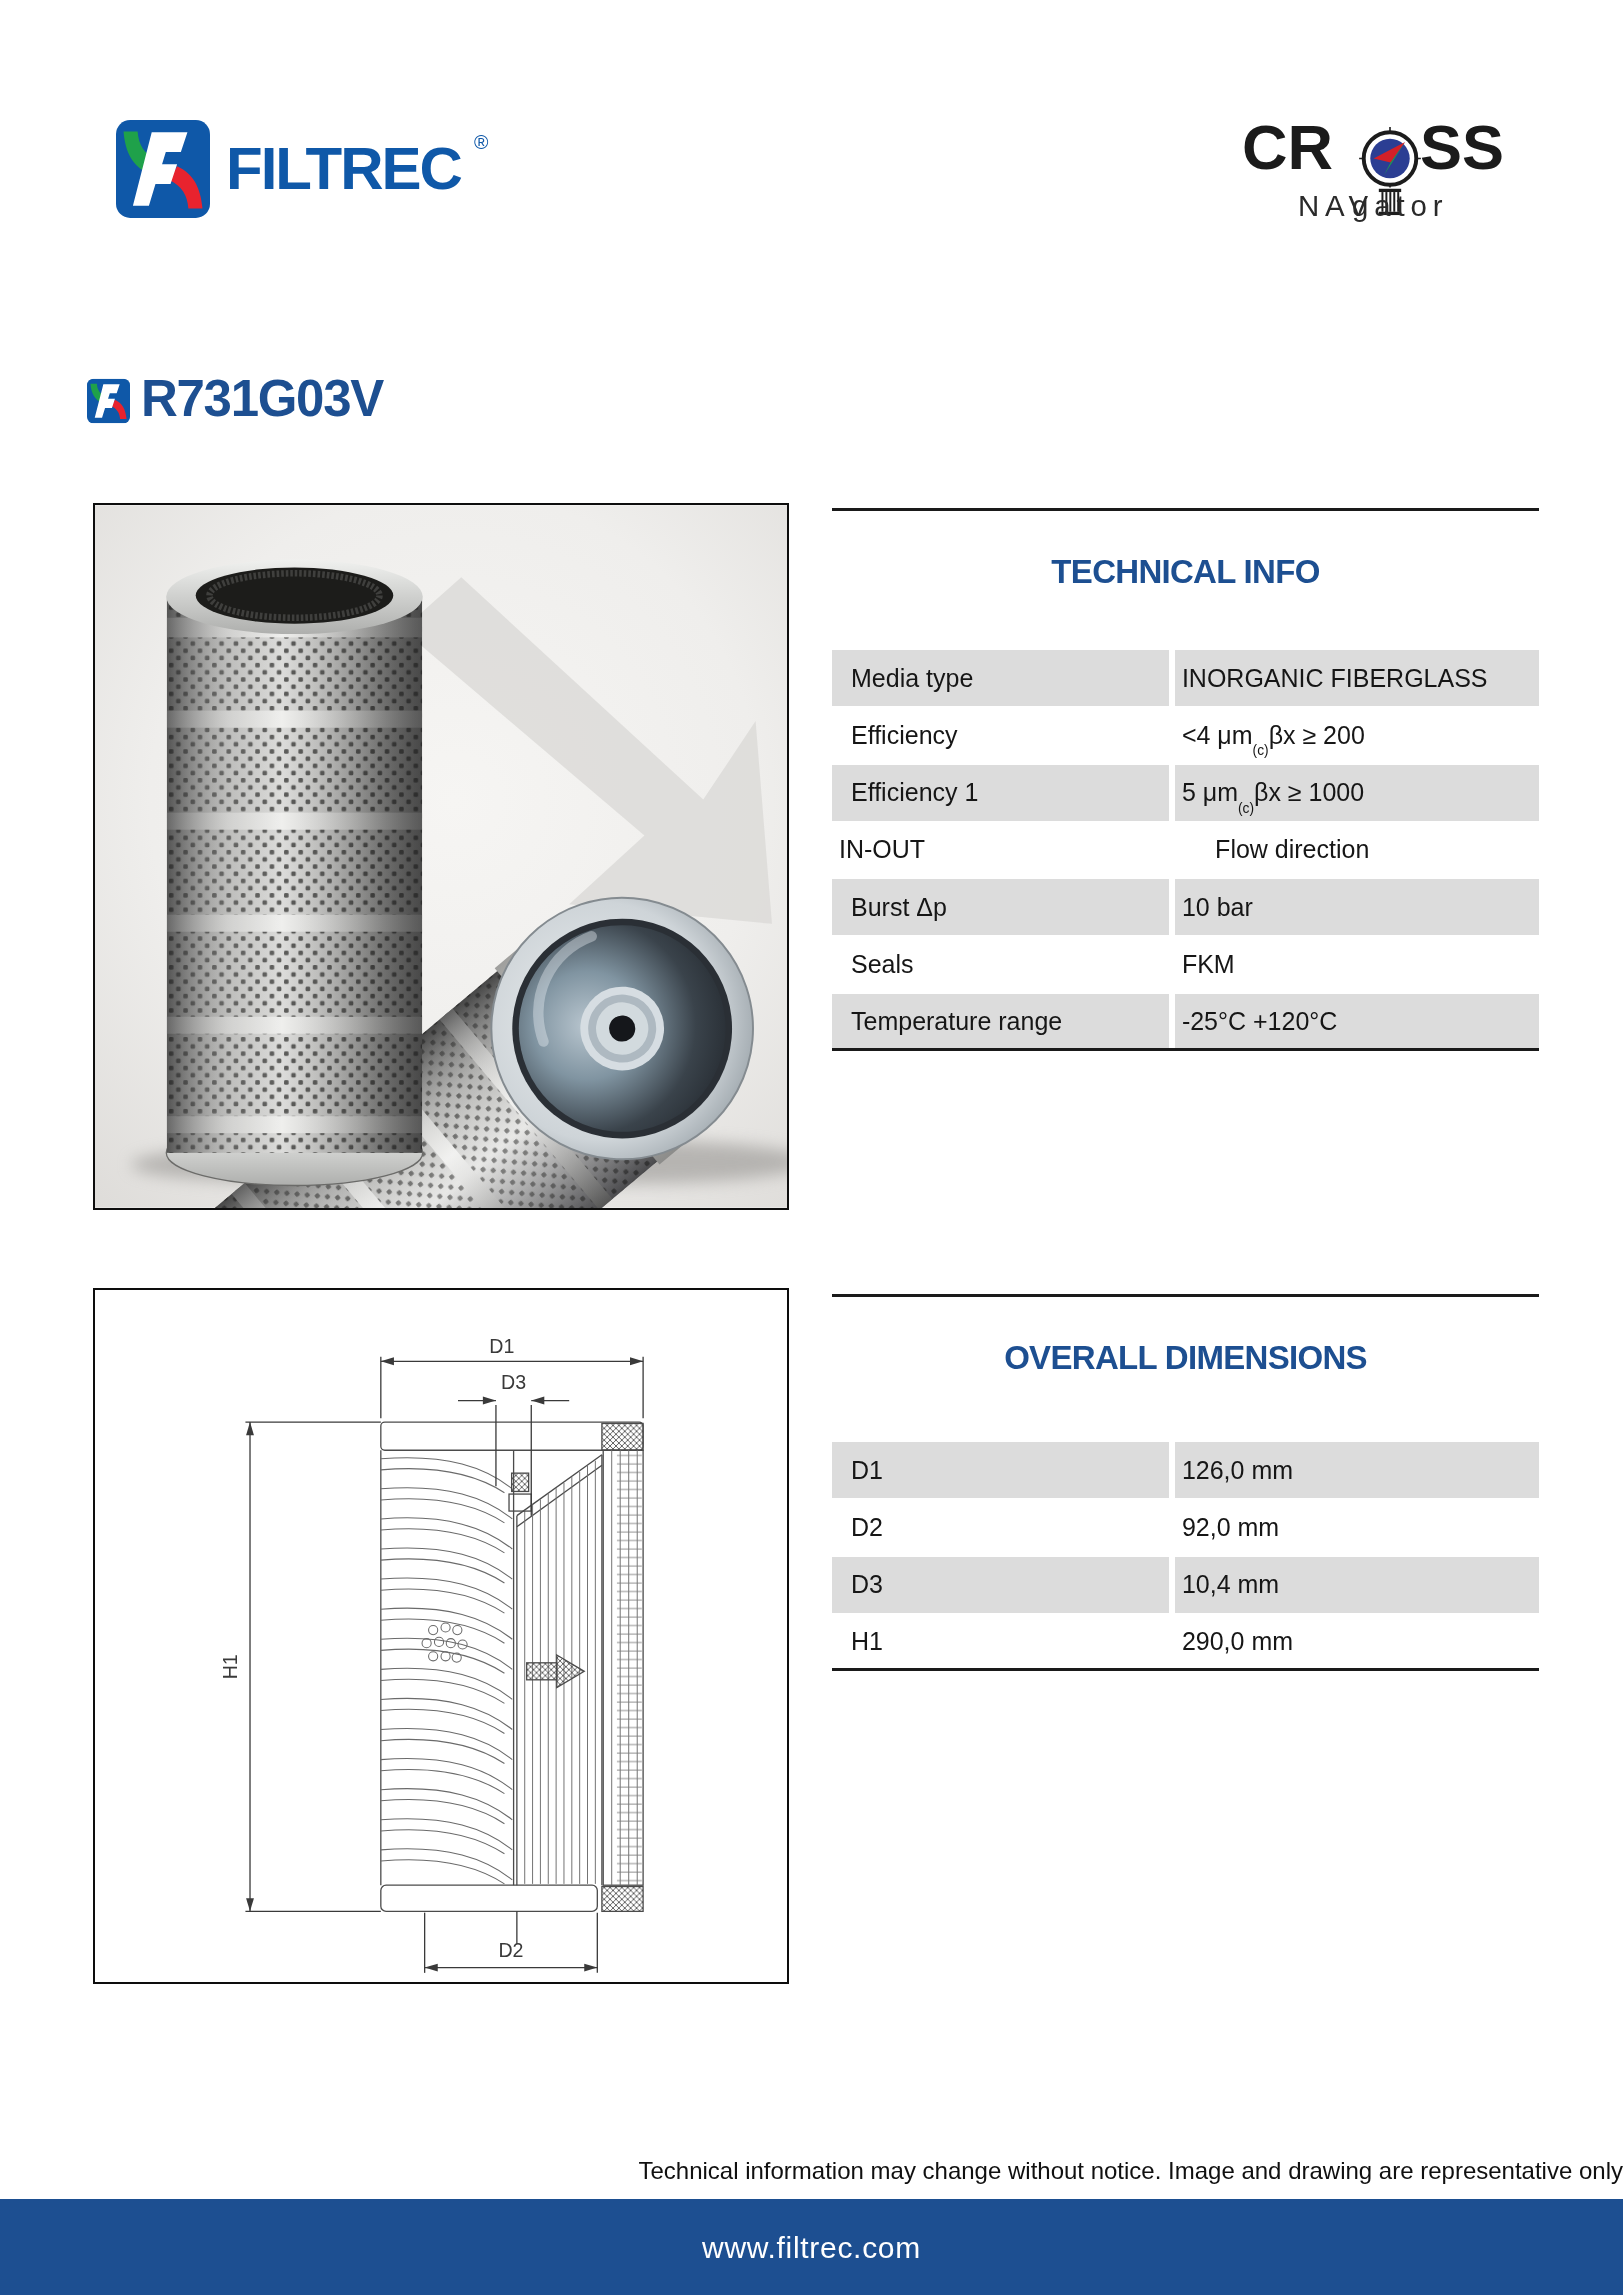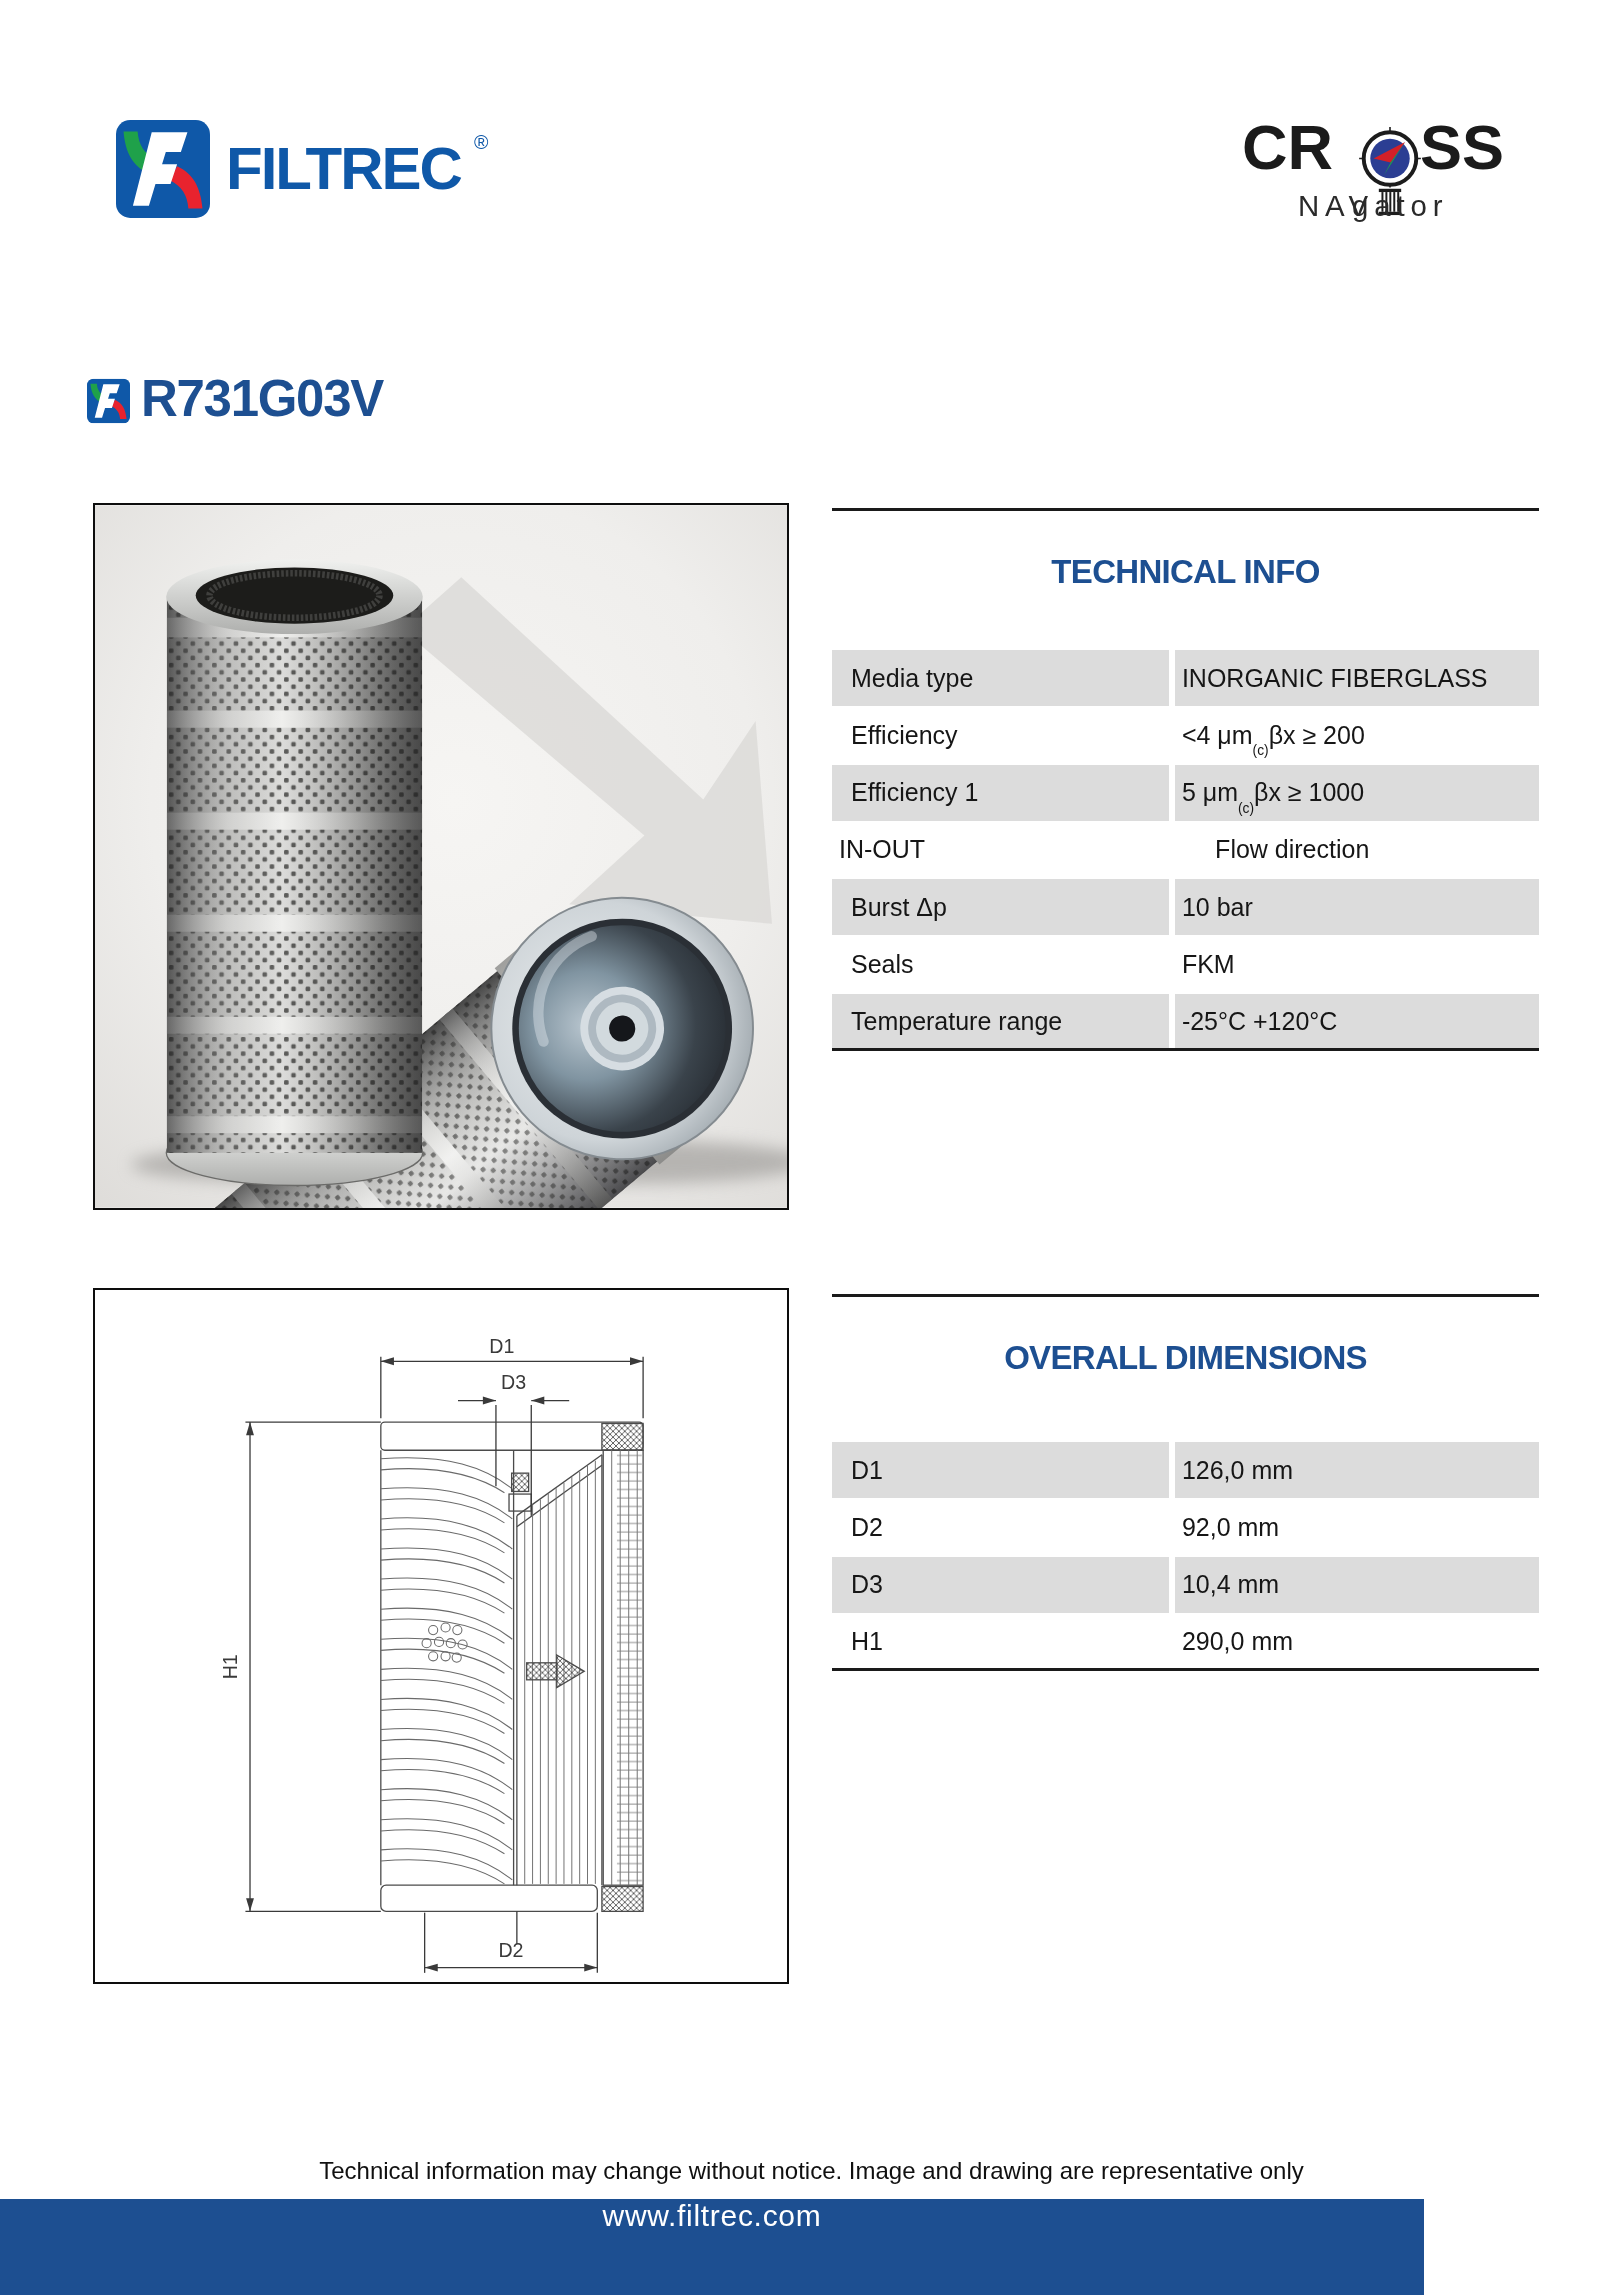--- a/index.html
+++ b/index.html
@@ -41,24 +41,24 @@
   }
   .dtable { left:832px; width:707px; }
   .trow { display:flex; height:56px; margin-bottom:1.3px; }
   .tcell { display:flex; align-items:center; font-size:25px; color:#161616; box-sizing:border-box; background:transparent; }
   .tcell.lab { width:337px; padding-left:19px; margin-right:5.9px; }
   .tcell.val { flex:1; padding-left:7px; }
   .trow.g .tcell { background:#dcdcdc; }
   .tcell sub { font-size:0.55em; align-self:flex-end; transform:translateY(-5.2px); }
 
   
-  .disclaimer { left:0; top:2157px; width:1623px; text-align:center; font-size:24px; color:#101010; }
+  .disclaimer { left:0; top:2157px; width:1623px; text-align:right; font-size:24px; color:#101010; }
   .bluebar {
-    left:0; top:2199px; width:1424px; height:97px; background:#1d4f91;
-    display:flex; align-items:flex-start; justify-content:center;
+    left:0; top:2199px; width:1623px; height:97px; background:#1d4f91;
+    display:flex; align-items:center; justify-content:center;
   }
   .bluebar span { color:#ffffff; font-size:30px; letter-spacing:0.7px; }
 
   svg text { font-family:"Liberation Sans", sans-serif; }
 </style>
 </head>
 <body>
 
 <svg width="0" height="0" style="position:absolute" aria-hidden="true">
   <defs>

